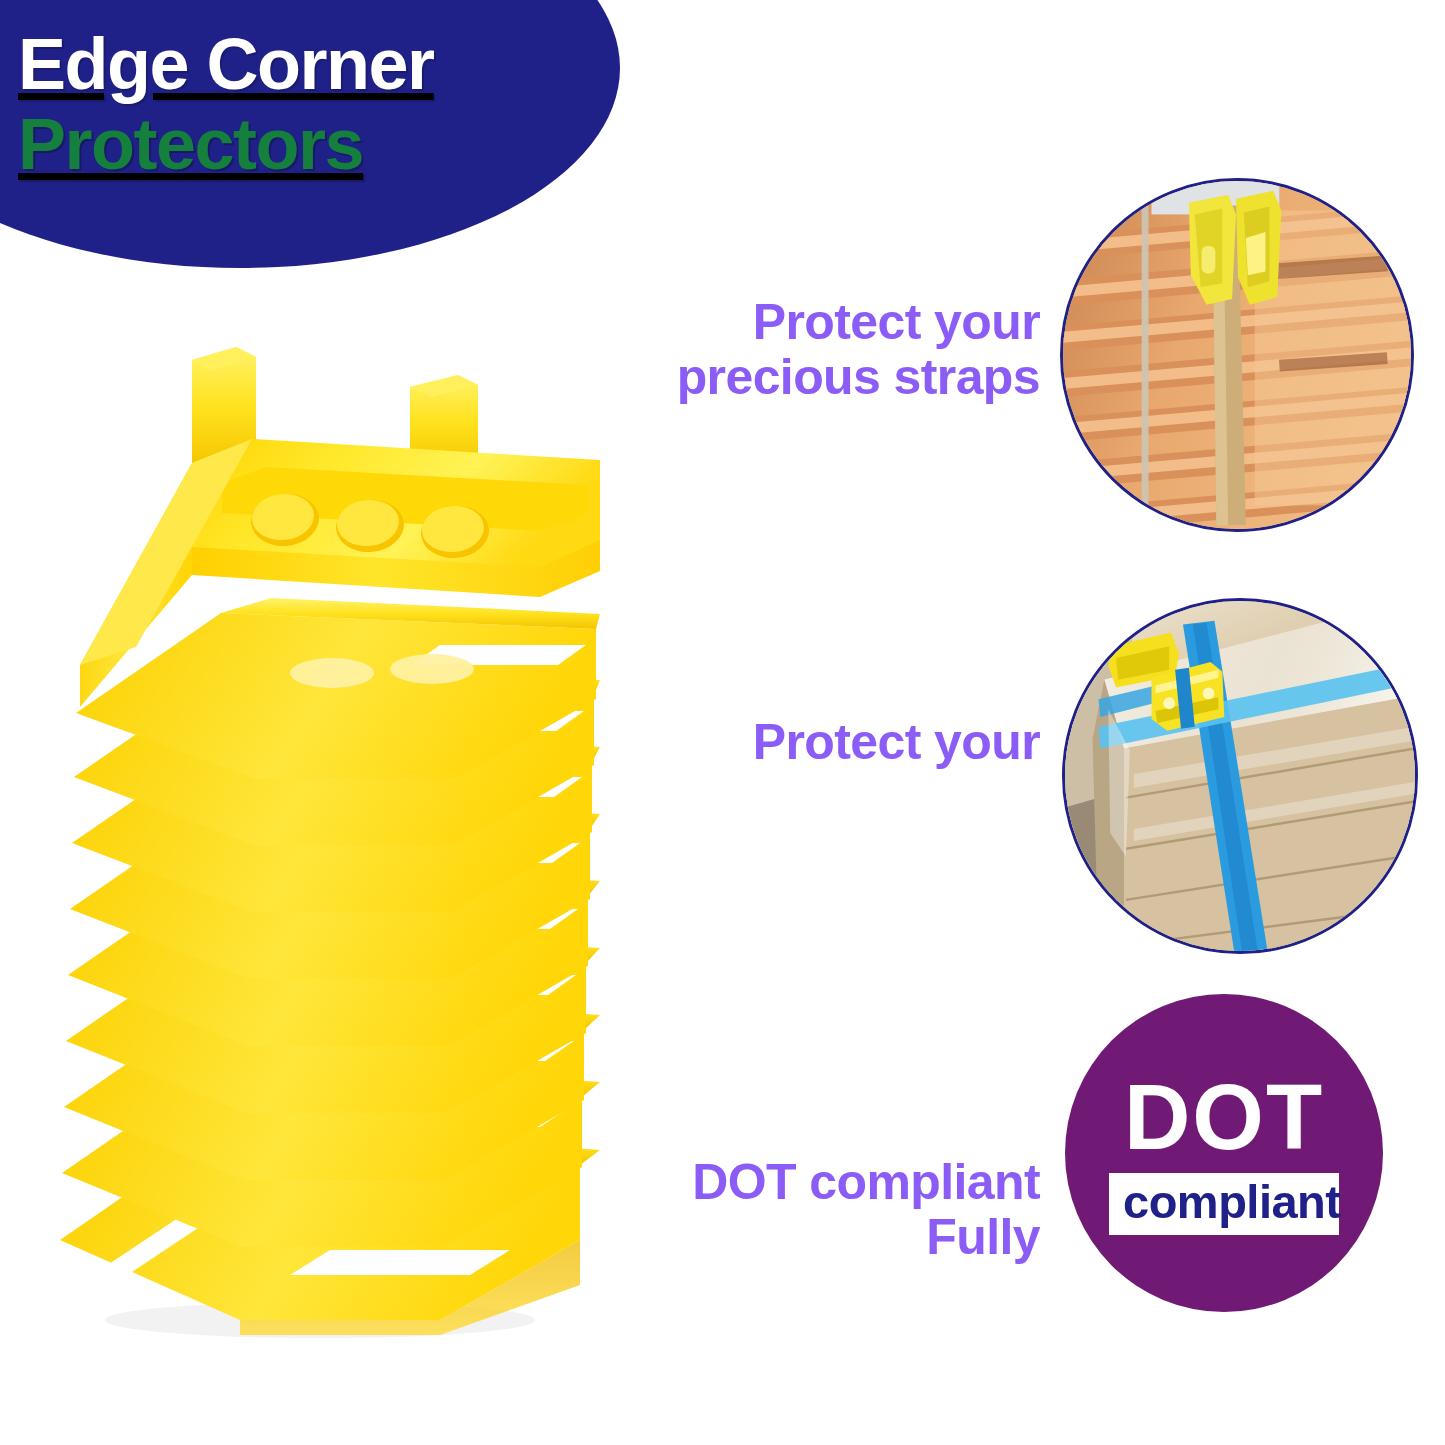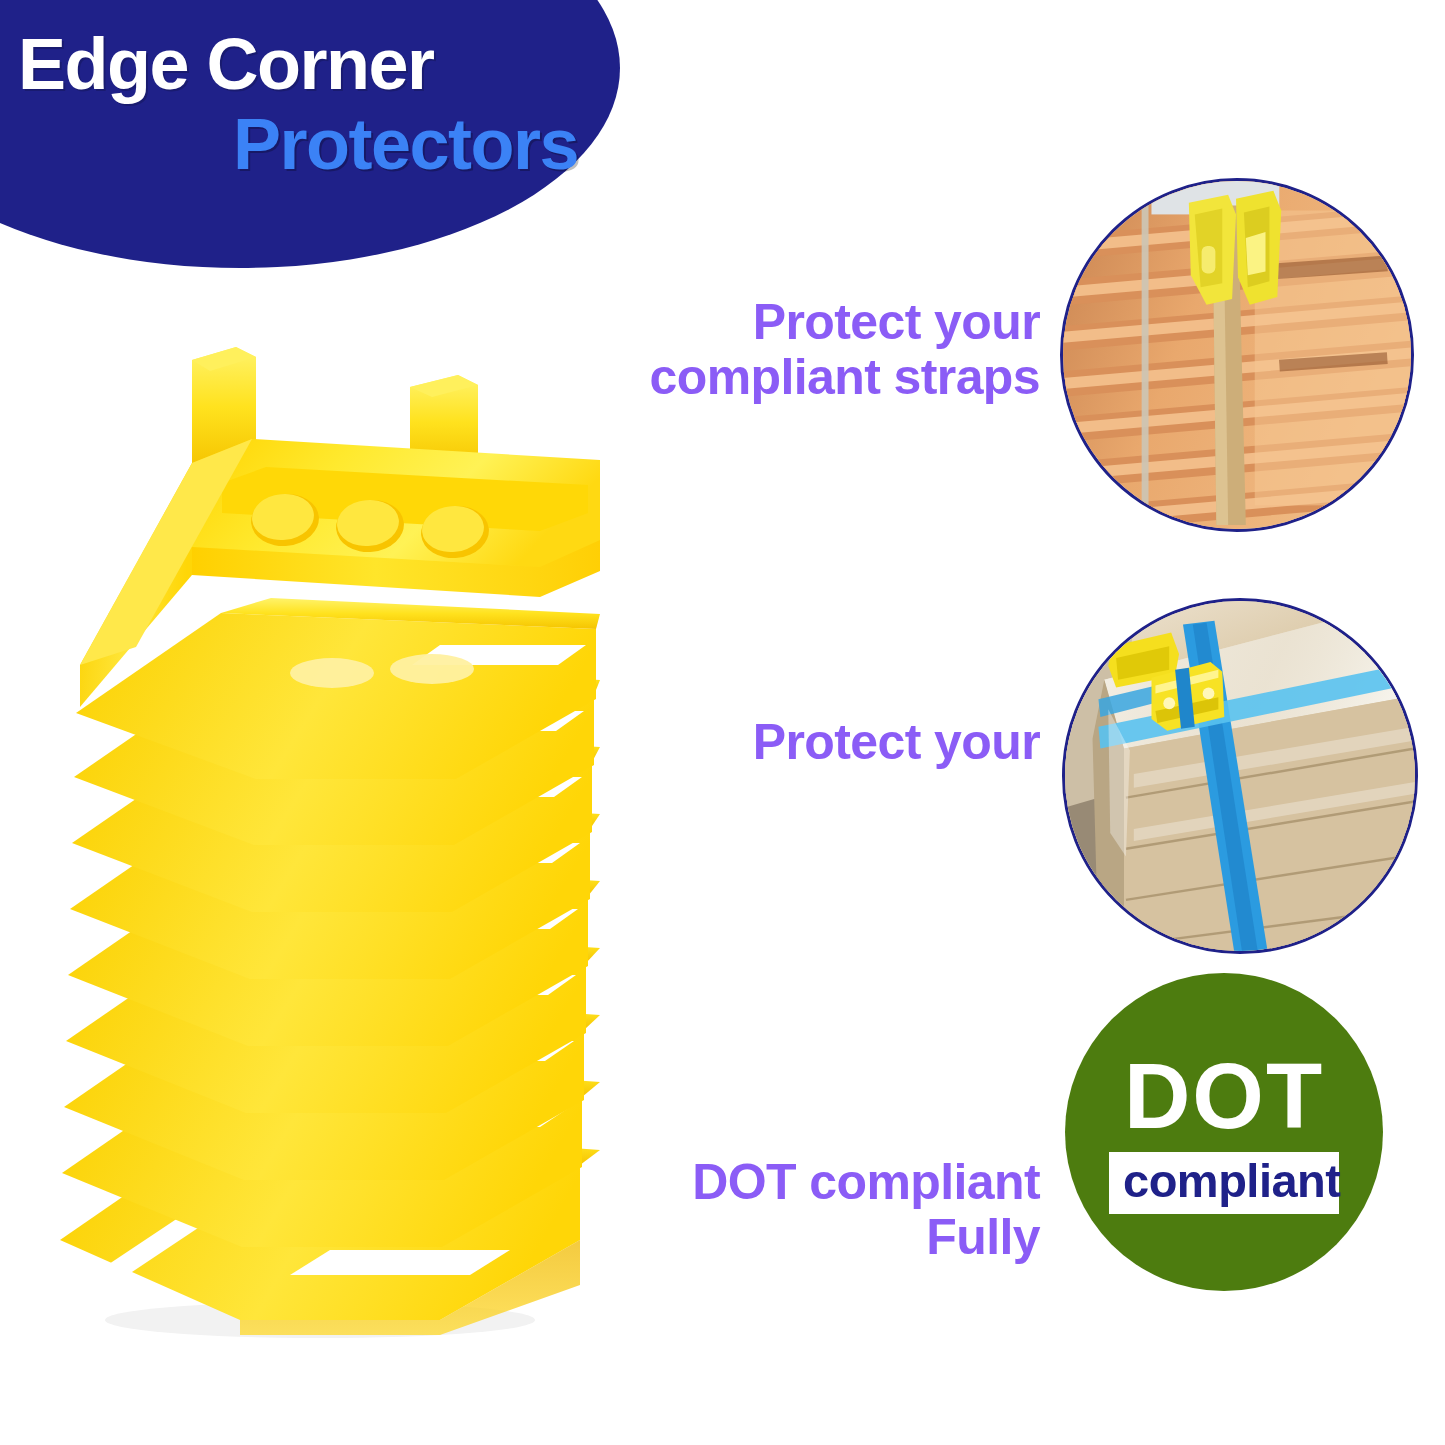--- a/index.html
+++ b/index.html
@@ -15,33 +15,33 @@
     position:absolute; left:-140px; top:-132px;
     width:760px; height:400px;
     background:#1f2189;
     border-radius:50%;
     z-index:5;
   }
   #title-text-wrap{
     position:absolute; left:18px; top:28px;
     width:560px; z-index:6;
     text-align:left;
+    text-decoration:underline;
   }
   .title-line1{
     font-size:72px; font-weight:bold; color:#ffffff;
     letter-spacing:-1.5px; line-height:1.02;
     white-space:nowrap;
     text-shadow: 2px 2px 0 rgba(0,0,0,0.18);
   }
   .title-line2{
-    font-size:72px; font-weight:bold; color:#3b82f6;
+    font-size:72px; font-weight:bold; color:#15803d;
     letter-spacing:-1.5px; line-height:1.04;
     white-space:nowrap; margin-top:6px;
     text-shadow: 2px 2px 0 rgba(0,0,0,0.25);
-    text-align: right;
   }
 
   
   #product-photo{
     position:absolute; left:40px; top:335px;
     width:560px; height:1015px;
     z-index:3;
   }
   #product-photo svg{ width:100%; height:100%; display:block; }
 
@@ -69,23 +69,23 @@
     overflow:hidden;
     z-index:4;
     background:#e7d7c3;
   }
   #photo-circle-straps{ left:1060px; top:178px; width:354px; height:354px; }
   #photo-circle-cargo { left:1062px; top:598px; width:356px; height:356px; }
   .photo-circle svg{ width:100%; height:100%; display:block; }
 
   
   #dot-badge{
-    position:absolute; left:1065px; top:973px;
+    position:absolute; left:1065px; top:994px;
     width:318px; height:318px; border-radius:50%;
-    background:#4d7c0f; z-index:6;
+    background:#701a75; z-index:6;
     display:flex; flex-direction:column;
     align-items:center; justify-content:center;
   }
   #dot-word{
     color:#ffffff; font-weight:bold; font-size:92px;
     letter-spacing:2px; line-height:1; margin-bottom:10px;
   }
   #dot-compliant-bar{
     background:#ffffff;
     padding:4px 14px 8px 14px;
@@ -233,21 +233,21 @@
 
         <path d="M152 128 L40 330 L40 372 L152 240 Z" fill="url(#yleft)"></path>
         <path d="M152 128 L212 104 L96 312 L40 330 Z" fill="#ffe84a"></path>
       </g>
     </g>
   </svg>
 </div>
 
 <div class="feature-text" id="feature-text-1">
   <span class="ln">Protect your</span>
-  <span class="ln">compliant straps</span>
+  <span class="ln">precious straps</span>
 </div>
 
 <div class="photo-circle" id="photo-circle-straps">
   <svg viewBox="0 0 354 354" xmlns="http://www.w3.org/2000/svg" aria-hidden="true">
     <defs>
       <linearGradient id="woodg" x1="0" y1="0" x2="1" y2="0.4">
         <stop offset="0%" stop-color="#c98350"></stop>
         <stop offset="45%" stop-color="#e9a86d"></stop>
         <stop offset="100%" stop-color="#f0bb84"></stop>
       </linearGradient>

